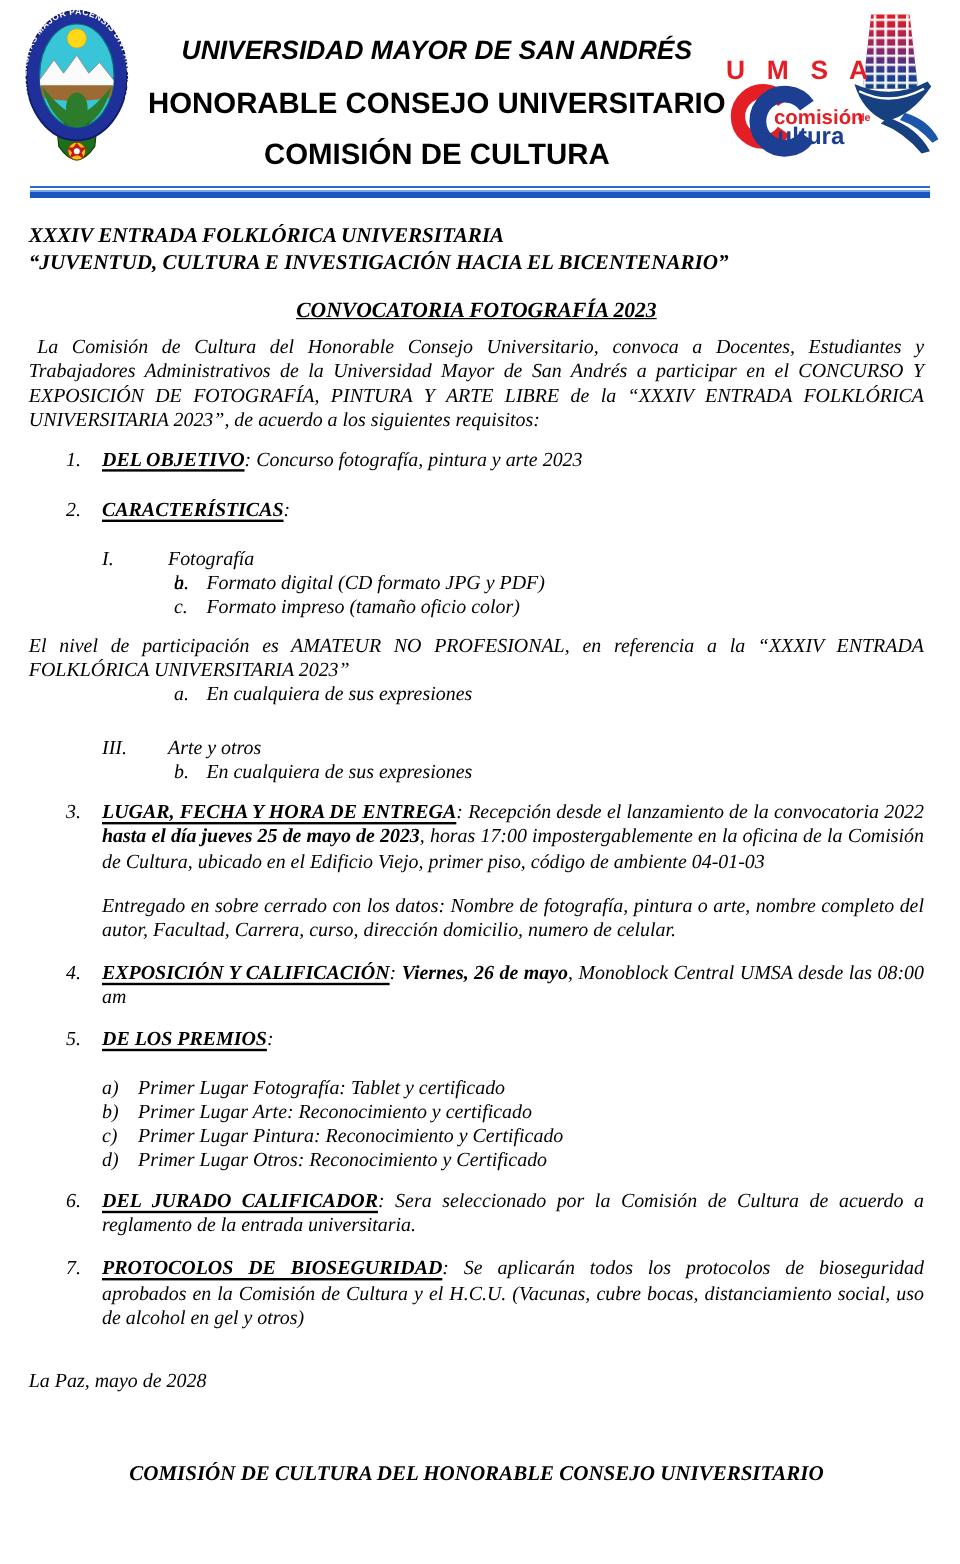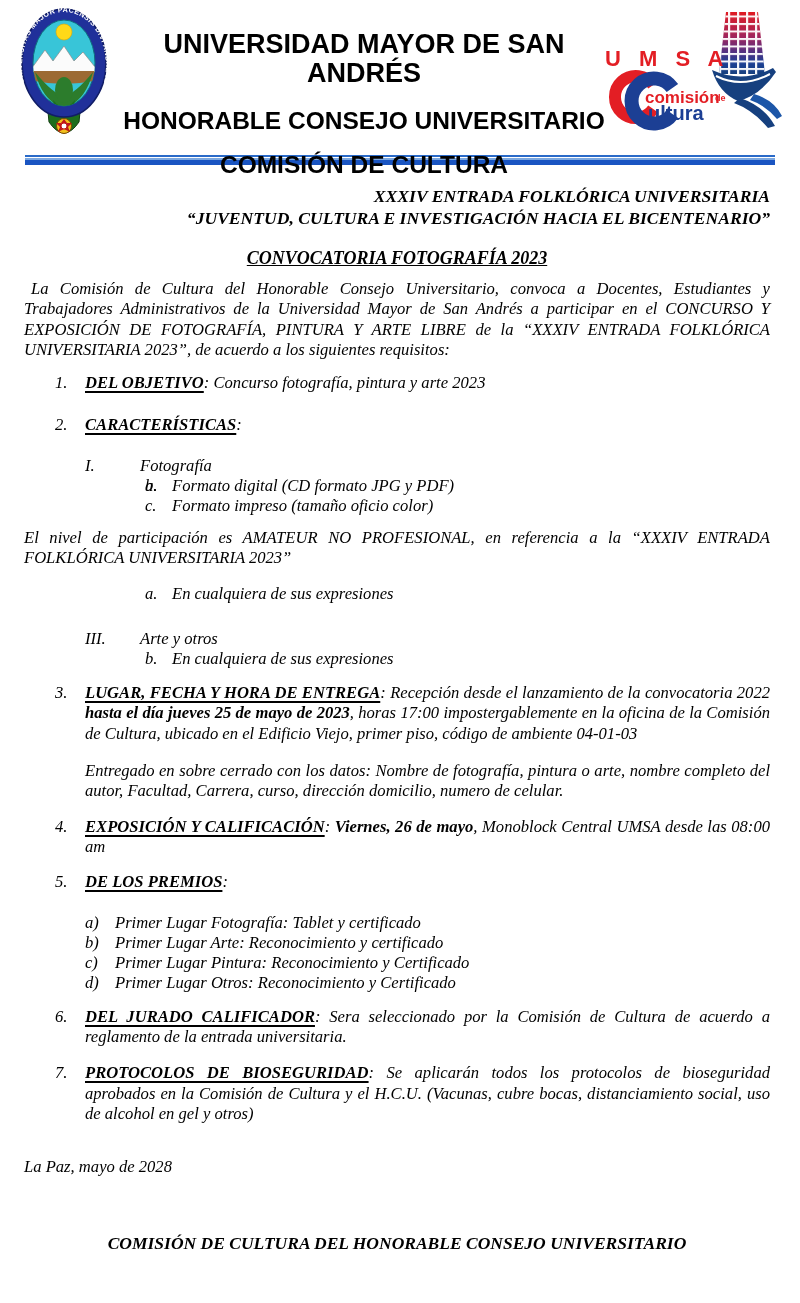--- a/index.html
+++ b/index.html
@@ -5,32 +5,32 @@
   html,body{margin:0;padding:0;background:#fff;}
   .page{
     position:relative;width:800px;height:1303px;overflow:hidden;background:#fff;
     font-family:"Liberation Serif", serif;font-style:italic;color:#000;
   }
   
   .hdr{position:relative;height:155px;font-style:normal;}
   .crest{position:absolute;left:13px;top:6px;}
   .hdr-center{position:absolute;left:118px;right:190px;top:30px;text-align:center;
     font-family:"Liberation Sans", sans-serif;font-weight:bold;line-height:1.08;}
-  .hdr-l1{font-size:27px;letter-spacing:0px;}
+  .hdr-l1{font-size:22px;letter-spacing:0px;font-style:italic;}
   .hdr-l2{font-size:24.5px;margin-top:20px;}
   .hdr-l3{font-size:24.5px;margin-top:17px;}
   .cclogo{position:absolute;left:602px;top:8px;}
   .rule{margin:0 25px;height:10px;
     background:linear-gradient(#2a6ac8 0 2px,#ffffff 2px 3px,#7ba7e0 3px 5px,#1a55c2 5px 10px);}
   
   .content{padding:0 30px 0 24px;font-size:16.6px;line-height:20.3px;}
   .jt{text-align:justify;}
   .b{font-weight:bold;}
   .hd{font-weight:bold;text-decoration:underline;text-decoration-thickness:1.6px;text-underline-offset:3px;}
-  .title1{margin-top:20px;text-align:right;font-weight:bold;font-size:17.6px;line-height:22px;}
+  .title1{margin-top:20px;text-align:left;font-weight:bold;font-size:17.6px;line-height:22px;}
   .title2{margin-top:18px;text-align:center;font-weight:bold;font-size:18px;line-height:22px;text-decoration:underline;}
   .intro{margin-top:10px;text-indent:7px;}
   .item{position:relative;padding-left:61px;}
   .item .num{position:absolute;left:31px;top:0;}
   .m22{margin-top:22px;} .m20{margin-top:20px;} .m13{margin-top:13px;}
   .m15{margin-top:15px;} .m16{margin-top:16px;} .m17{margin-top:17px;}
   .m11{margin-top:11px;} .m19{margin-top:19px;} .m18{margin-top:24px;}
   .m14{margin-top:14px;}
   .roman{position:relative;padding-left:116px;}
   .roman .rnum{position:absolute;left:61px;top:0;}
@@ -158,21 +158,21 @@
     </div>
     <div class="sub">
       <span class="lnum">b.</span>
       <span>Formato digital (CD formato JPG y PDF)</span>
     </div>
     <div class="sub">
       <span class="lnum">c.</span>
       <span>Formato impreso (tamaño oficio color)</span>
     </div>
 
-    <p class="m11 jt" style="margin-bottom:16px;">El nivel de participación es AMATEUR NO PROFESIONAL, en referencia a la “XXXIV ENTRADA FOLKLÓRICA UNIVERSITARIA 2023”</p>
+    <p class="m11 jt" style="margin-bottom:0;">El nivel de participación es AMATEUR NO PROFESIONAL, en referencia a la “XXXIV ENTRADA FOLKLÓRICA UNIVERSITARIA 2023”</p>
 
     <div class="sub">
       <span class="lnum">a.</span>
       <span>En cualquiera de sus expresiones</span>
     </div>
 
     <div class="roman m18">
       <span class="rnum">III.</span>
       <span>Arte y otros</span>
     </div>

